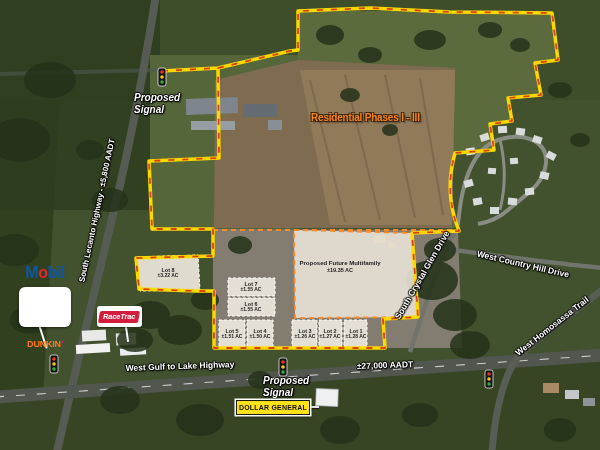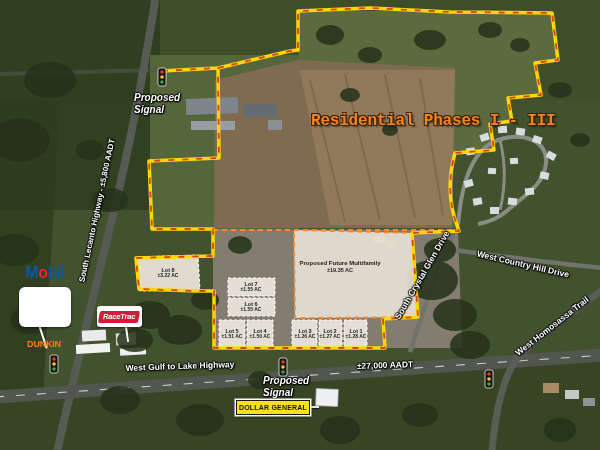--- a/index.html
+++ b/index.html
@@ -4,23 +4,23 @@
 <style>
   html,body{margin:0;padding:0;background:#222;}
   .stage{position:relative;width:600px;height:450px;overflow:hidden;
          font-family:"Liberation Sans",sans-serif;background:#42512e;}
   .stage svg{position:absolute;left:0;top:0;}
   .lbl{position:absolute;color:#fff;font-weight:bold;white-space:nowrap;
        text-shadow:-1px 0 1px #000,1px 0 1px #000,0 -1px 1px #000,0 1px 1px #000,1px 1px 2px #000;}
   .road-label{font-size:8.5px;text-align:center;}
   .sig-label{font-style:italic;font-size:10px;line-height:1.15;width:48px;
              white-space:normal;}
-  .res-note{left:311px;top:112px;font-size:16px;line-height:1.2;color:#f5831e;
+  .res-note{left:311px;top:112px;font-size:10px;line-height:1.2;color:#f5831e;
             letter-spacing:-0.2px;
-            text-shadow:-1px -1px 0 #3a2406,1px -1px 0 #3a2406,-1px 1px 0 #3a2406,1px 1px 0 #3a2406,2px 2px 2px rgba(0,0,0,.55);font-family:Liberation Mono, monospace;}
+            text-shadow:-1px -1px 0 #3a2406,1px -1px 0 #3a2406,-1px 1px 0 #3a2406,1px 1px 0 #3a2406,2px 2px 2px rgba(0,0,0,.55);}
   .lot-lbl{position:absolute;transform:translate(-50%,-50%);text-align:center;
            color:#1b1b1b;font-weight:bold;line-height:1.15;text-shadow:none;}
   .lot-lbl .nm{font-size:5.5px;}
   .lot-lbl .ac{font-size:5px;}
   .mf-lbl .nm{font-size:6px;}
   .mf-lbl .ac{font-size:5.5px;}
   
   .mobil-box{position:absolute;left:19px;top:287px;width:52px;height:40px;background:#fff;
              border-radius:6px;box-shadow:0 1px 3px rgba(0,0,0,.55);display:flex;flex-direction:column;
              align-items:center;justify-content:center;line-height:1;gap:45px;}

